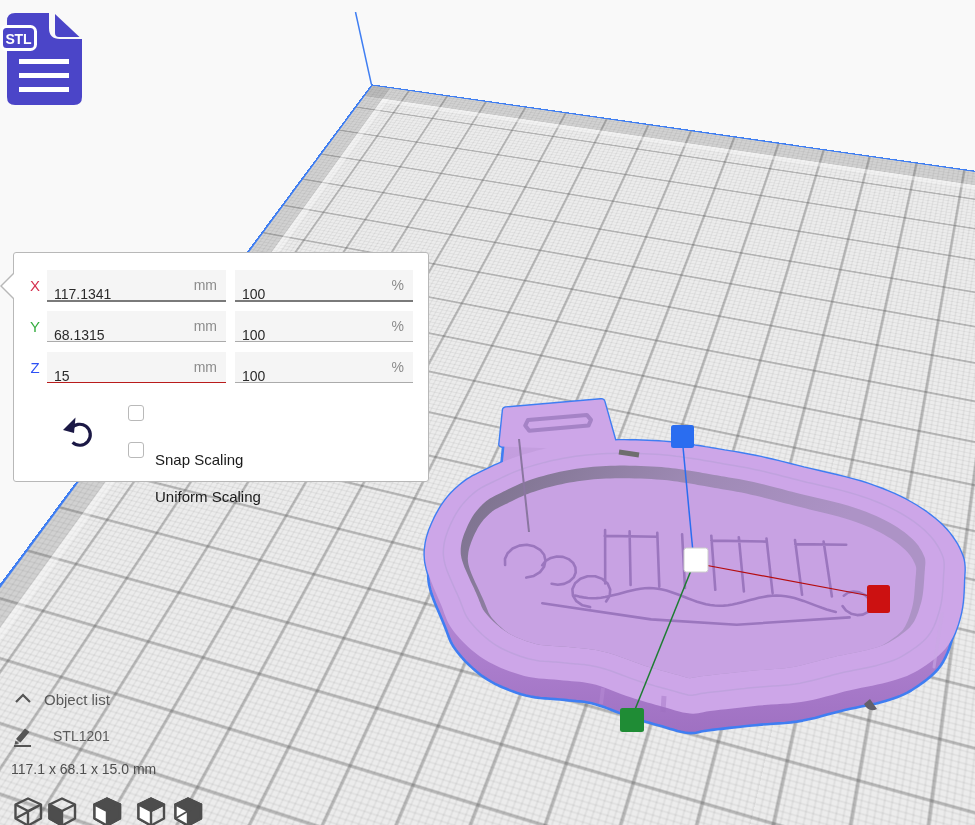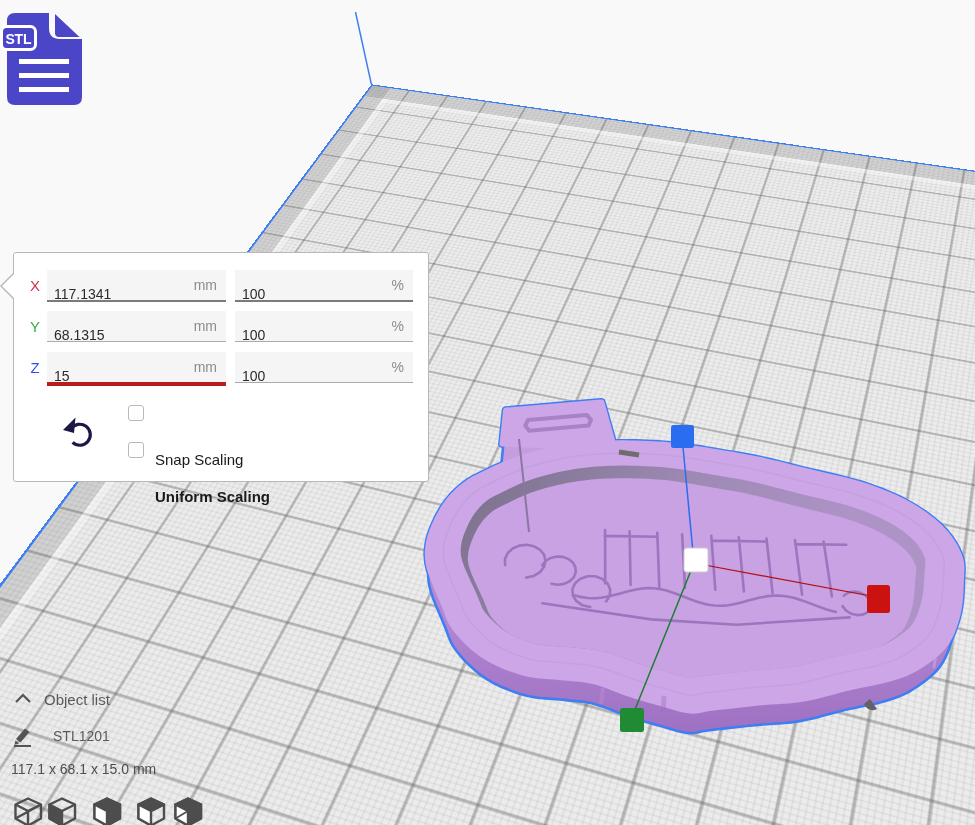--- a/index.html
+++ b/index.html
@@ -136,38 +136,38 @@
     <div class="field" style="left:33px;top:58px;width:179px;border-bottom:1px solid #ababab;text-decoration:underline;">
       <span class="val">68.1315</span>
         <span class="unit">mm</span>
       </div>
     <div class="field" style="left:221px;top:58px;width:178px;border-bottom:1px solid #ababab;">
       <span class="val">100</span>
         <span class="unit">%</span>
       </div>
 
     <div class="axlabel" style="left:11px;top:106px;color:#2d51f5;">Z</div>
-    <div class="field" style="left:33px;top:99px;width:179px;border-bottom:4px solid #b91c1c;text-align:center;">
+    <div class="field" style="left:33px;top:99px;width:179px;border-bottom:1px solid #b91c1c;text-align:center;">
       <span class="val">15</span>
         <span class="unit">mm</span>
       </div>
     <div class="field" style="left:221px;top:99px;width:178px;border-bottom:1px solid #ababab;">
       <span class="val">100</span>
         <span class="unit">%</span>
       </div>
 
     <svg width="36" height="36" viewBox="0 0 36 36" style="position:absolute;left:45px;top:160px;">
       <path d="M 13.6,29.4 A 10.5,10.5 0 1 0 12.0,16.0" fill="none" stroke="#1b1845" stroke-width="3.2"></path>
       <path d="M 4,17 L 16.5,4.5 L 15,20 Z" fill="#1b1845"></path>
     </svg>
 
     <div class="cb" style="left:114px;top:152px;"></div>
     <div class="cblabel" style="left:141px;top:154px;">Snap Scaling</div>
     <div class="cb" style="left:114px;top:189px;"></div>
-    <div class="cblabel" style="left:141px;top:191px;font-weight:bold;">Uniform Scaling</div>
+    <div class="cblabel" style="left:141px;top:191px;">Uniform Scaling</div>
   </div>
 
   <svg width="20" height="14" viewBox="0 0 20 14" style="position:absolute;left:14px;top:680px;">
     <path d="M 2,10 L 9,3 L 16,10" fill="none" stroke="#555" stroke-width="2.2"></path>
   </svg>
   <div class="ftext" style="left:44px;top:679px;text-align:right;">Object list</div>
   <svg width="24" height="24" viewBox="0 0 24 24" style="position:absolute;left:13px;top:711px;">
     <path d="M 3,16 L 12,5.5 L 16.5,9 L 7.5,19.5 Z M 2.5,17.5 L 6,20.5 L 1.5,21.5 Z" fill="#555"></path>
     <path d="M 1,23 L 18,23" stroke="#555" stroke-width="2"></path>
   </svg>

